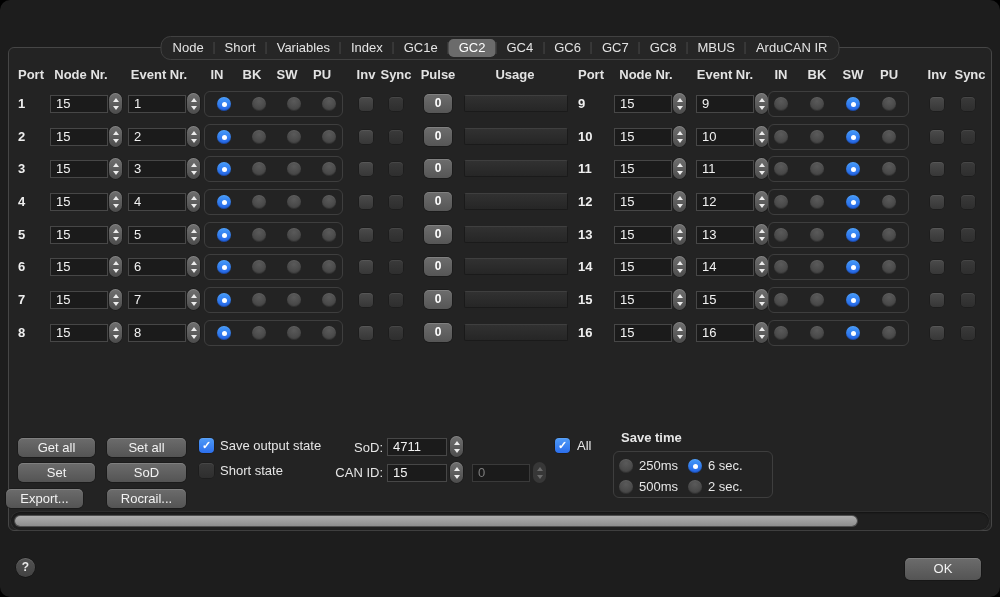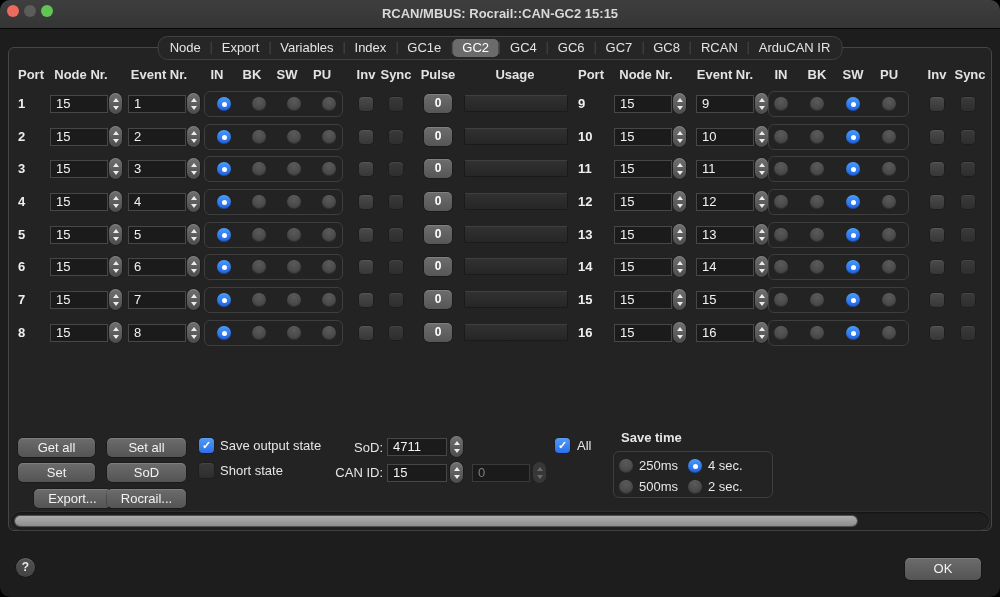--- a/index.html
+++ b/index.html
@@ -41,50 +41,44 @@
   .btn{position:absolute;box-sizing:border-box;border-radius:5px;background:linear-gradient(#6c6c6c,#545454);box-shadow:inset 0 1px 0 rgba(255,255,255,.14), 0 0 0 0.5px rgba(0,0,0,.45);color:#f2f2f2;font-size:13px;text-align:center;}
   .testbtn{position:absolute;width:28px;height:19px;line-height:19px;border-radius:5px;background:linear-gradient(#6d6d6d,#565656);box-shadow:inset 0 1px 0 rgba(255,255,255,.14), 0 0 0 0.5px rgba(0,0,0,.45);color:#fff;font-size:12px;font-weight:600;text-align:center;}
   .sbtrack{position:absolute;left:11px;top:512px;width:978px;height:18px;border-radius:9px;background:#1f1f1f;box-shadow:inset 0 1px 2px rgba(0,0,0,.4), 0 0 0 0.5px #383838;}
   .sbthumb{position:absolute;left:15px;top:516px;width:842px;height:10px;border-radius:5px;background:linear-gradient(#adadad,#8d8d8d);box-shadow:0 0 0 1px #4e4e4e;}
   .helpbtn{position:absolute;left:16px;top:558px;width:19px;height:19px;border-radius:50%;background:linear-gradient(#525252,#424242);box-shadow:inset 0 1px 0 rgba(255,255,255,.12),0 0 0 0.5px rgba(0,0,0,.5);color:#e9e9e9;font-size:12px;font-weight:700;text-align:center;line-height:19px;}
 </style>
 </head>
 <body>
 
 <div class="window">
-  <div class="titlebar">
-    <div class="tl" style="left:7px;background:#ed6a5f"></div>
-    <div class="tl" style="left:24px;background:#5c5c5a"></div>
-    <div class="tl" style="left:41px;background:#61c554"></div>
-    <div class="title">RCAN/MBUS: Rocrail::CAN-GC2 15:15</div>
-  </div>
 
   <div class="panel"></div>
   <div class="tabstrip" id="tabstrip">
       <div class="tab">Node</div>
       <div class="tabdiv"></div>
-      <div class="tab">Export</div>
+      <div class="tab">Short</div>
       <div class="tabdiv"></div>
       <div class="tab">Variables</div>
       <div class="tabdiv"></div>
       <div class="tab">Index</div>
       <div class="tabdiv"></div>
       <div class="tab">GC1e</div>
       <div class="tabdiv"></div>
       <div class="tab sel">GC2</div>
       <div class="tabdiv"></div>
       <div class="tab">GC4</div>
       <div class="tabdiv"></div>
       <div class="tab">GC6</div>
       <div class="tabdiv"></div>
       <div class="tab">GC7</div>
       <div class="tabdiv"></div>
       <div class="tab">GC8</div>
       <div class="tabdiv"></div>
-      <div class="tab">RCAN</div>
+      <div class="tab">MBUS</div>
       <div class="tabdiv"></div>
       <div class="tab">ArduCAN IR</div>
     </div>
 
   <div id="headers">
       <div class="hdr left" style="left:18px;top:68px;">Port</div>
       <div class="hdr" style="left:81px;top:68px;">Node Nr.</div>
       <div class="hdr" style="left:159px;top:68px;">Event Nr.</div>
       <div class="hdr" style="left:217px;top:68px;">IN</div>
       <div class="hdr" style="left:252px;top:68px;">BK</div>
@@ -408,21 +402,21 @@
       <div class="radio sel" style="left:846px;top:326px;"></div>
       <div class="radio" style="left:882px;top:326px;"></div>
       <div class="checkbox" style="left:930px;top:326px;"></div>
       <div class="checkbox dark" style="left:961px;top:326px;"></div>
     </div>
 
   <div class="btn" style="left:18px;top:438px;width:77px;height:19px;line-height:19px;">Get all</div>
   <div class="btn" style="left:107px;top:438px;width:79px;height:19px;line-height:19px;">Set all</div>
   <div class="btn" style="left:18px;top:463px;width:77px;height:19px;line-height:19px;">Set</div>
   <div class="btn" style="left:107px;top:463px;width:79px;height:19px;line-height:19px;">SoD</div>
-  <div class="btn" style="left:34px;top:489px;width:77px;height:19px;line-height:19px;">Export...</div>
+  <div class="btn" style="left:6px;top:489px;width:77px;height:19px;line-height:19px;">Export...</div>
   <div class="btn" style="left:107px;top:489px;width:79px;height:19px;line-height:19px;">Rocrail...</div>
 
   <div class="checkbox big checked" style="left:199px;top:438px;"></div>
   <div class="lbl" style="left:220px;top:439px;">Save output state</div>
   <div class="checkbox big dark" style="left:199px;top:463px;"></div>
   <div class="lbl" style="left:220px;top:464px;">Short state</div>
 
   <div class="lbl" style="left:320px;top:441px;width:63px;text-align:right;">SoD:</div>
   <div class="field" style="left:387px;top:438px;width:60px;">4711</div>
   <div class="stepper" style="left:450px;top:436px;">
@@ -444,21 +438,21 @@
 
   <div class="checkbox big checked" style="left:555px;top:438px;"></div>
   <div class="lbl" style="left:577px;top:439px;">All</div>
 
   <div class="lbl" style="left:621px;top:431px;font-weight:600;">Save time</div>
   <div class="groupbox" style="left:613px;top:451px;width:160px;height:47px;"></div>
   <div id="pulse-radios">
       <div class="radio" style="left:619px;top:459px;"></div>
       <div class="lbl" style="left:639px;top:459px;">250ms</div>
       <div class="radio sel" style="left:688px;top:459px;"></div>
-      <div class="lbl" style="left:708px;top:459px;">4 sec.</div>
+      <div class="lbl" style="left:708px;top:459px;">6 sec.</div>
       <div class="radio" style="left:619px;top:480px;"></div>
       <div class="lbl" style="left:639px;top:480px;">500ms</div>
       <div class="radio" style="left:688px;top:480px;"></div>
       <div class="lbl" style="left:708px;top:480px;">2 sec.</div>
     </div>
 
   <div class="sbtrack"></div>
   <div class="sbthumb"></div>
 
   <div class="helpbtn">?</div>

